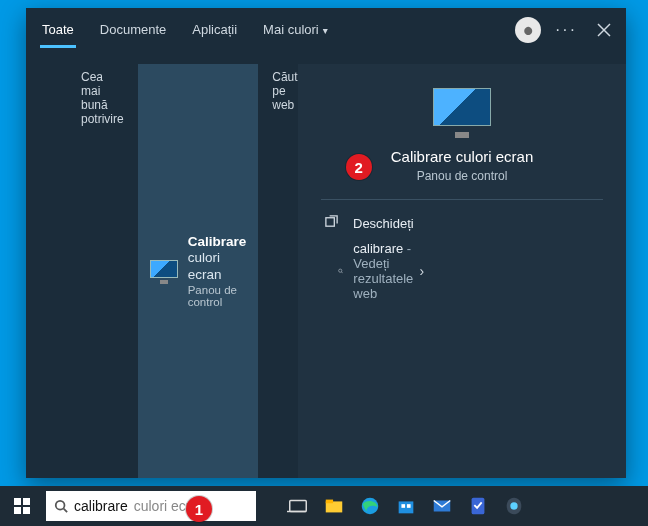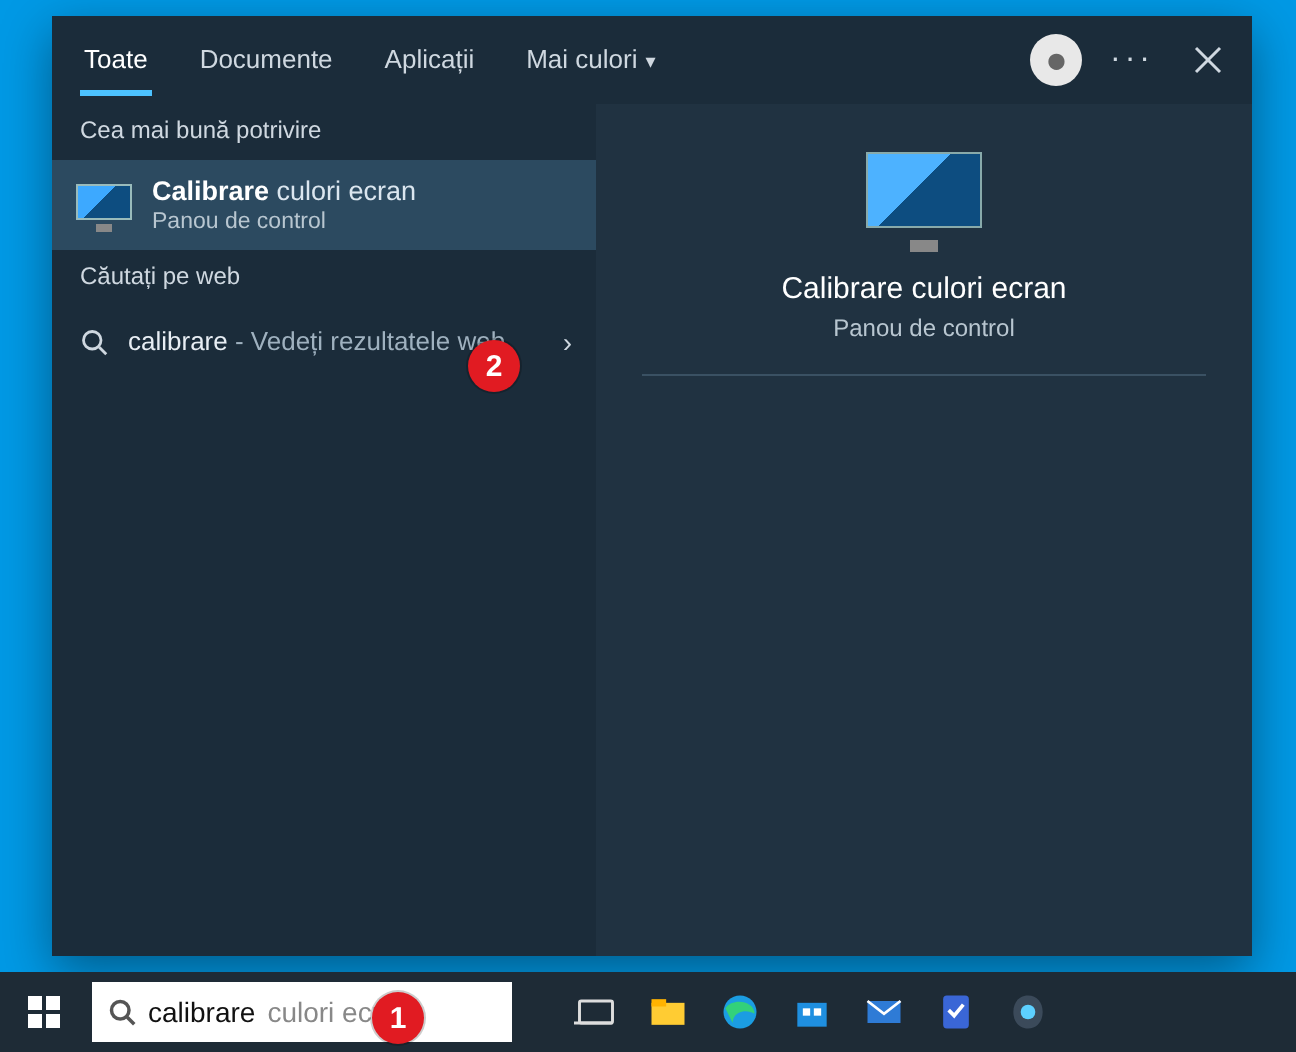--- a/index.html
+++ b/index.html
@@ -3,34 +3,35 @@
 <meta charset="utf-8">
 <style>
   * { box-sizing: border-box; margin: 0; padding: 0; font-family: "Segoe UI", sans-serif; }
   body { width: 648px; height: 526px; background: #0099e5; overflow: hidden; position: relative; }
 
   
   .search-panel {
     position: absolute; left: 26px; top: 8px; width: 600px; height: 470px;
     background: #1b2c3a; color: #e8eef4; display: flex; flex-direction: column;
     box-shadow: 0 8px 24px rgba(0,0,0,.4);
+    gap: 12px;
   }
   .tabs-row { display: flex; align-items: center; height: 44px; padding: 0 4px; gap: 2px; }
   .tab { padding: 0 12px; height: 44px; line-height: 44px; font-size: 13px; color: #cfd8e0; cursor: pointer; position: relative; }
   .tab.active { color: #fff; }
   .tab.active::after { content:""; position:absolute; left:10px; right:10px; bottom:4px; height:3px; background:#4cc2ff; }
   .tab .chev { margin-left:4px; font-size:10px; }
   .tabs-spacer { flex: 1; }
   .hdr-btn { width: 36px; height: 36px; display:flex; align-items:center; justify-content:center; color:#cfd8e0; cursor:pointer; }
   .avatar { width: 26px; height:26px; border-radius:50%; background:#e8e8e8; display:flex; align-items:center; justify-content:center; font-size:8px; color:#666; letter-spacing:-0.5px; }
   .dots { font-size:16px; letter-spacing:2px; }
   .close-x svg { width:14px; height:14px; stroke:#cfd8e0; stroke-width:1.5; }
 
   .panel-body { flex:1; display:flex; min-height:0; }
-  .left-col { width: 272px; display:flex; flex-direction:column; }
+  .left-col { width: 272px; display:flex; flex-direction:row;padding-left:41px; }
   .section-label { font-size:12px; color:#cfd8e0; padding: 6px 14px 8px; }
   .best-match { display:flex; align-items:center; gap:10px; padding:8px 12px; background:#2c4a60; position:relative; cursor:pointer; }
   .monitor-icon-s { width:28px; height:22px; position:relative; }
   .monitor-icon-s .scr { width:28px; height:18px; border:1px solid #9bb; background:linear-gradient(135deg,#3da9ff 45%,#0d4d80 45%); }
   .monitor-icon-s .stand { position:absolute; bottom:-2px; left:10px; width:8px; height:4px; background:#888; }
   .bm-text { display:flex; flex-direction:column; }
   .bm-title { font-size:13.5px; color:#fff; line-height:1.2; }
   .bm-title .rest { font-weight:400; color:#dbe6ef; }
   .bm-title .hl { font-weight:600; }
   .bm-sub { font-size:11.5px; color:#b8c6d0; margin-top:1px; }
@@ -119,20 +120,29 @@
     </div>
 
     <div class="right-col">
       <div class="monitor-icon-l">
           <div class="scr"></div>
           <div class="stand"></div>
         </div>
       <div class="title">Calibrare culori ecran</div>
       <div class="sub">Panou de control</div>
       <div class="divider"></div>
+      <div class="action-row">
+        <span class="open-icon">
+          <svg viewBox="0 0 16 16">
+              <rect x="2" y="4" width="9" height="9"></rect>
+              <polyline points="6,2 14,2 14,10"></polyline>
+            </svg>
+        </span>
+        <span>Deschideți</span>
+      </div>
     </div>
   </div>
 </div>
 
 <div class="taskbar">
   <div class="start-btn">
     <div class="winlogo">
         <div></div>
         <div></div>
         <div></div>

